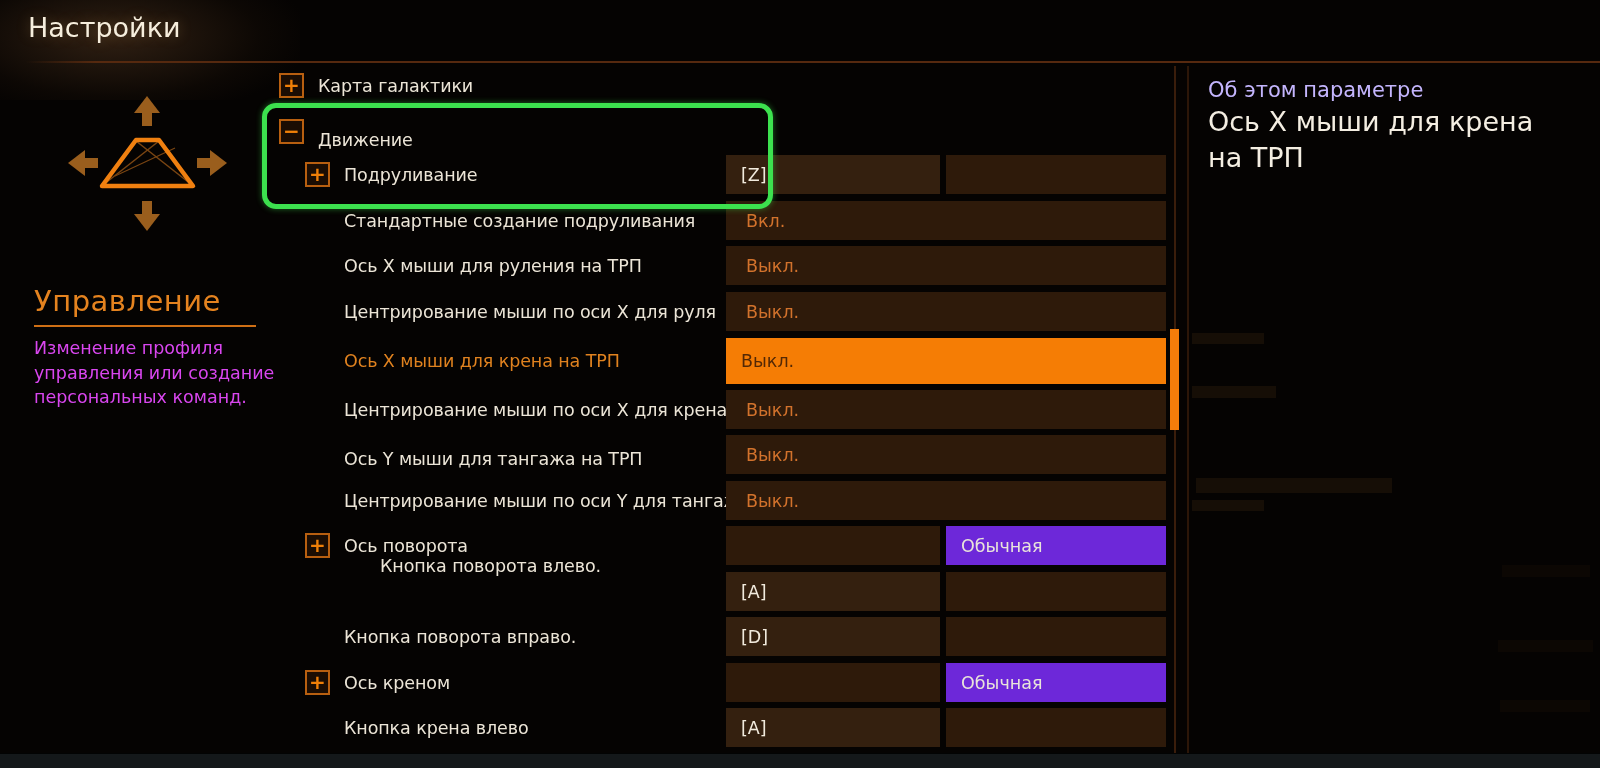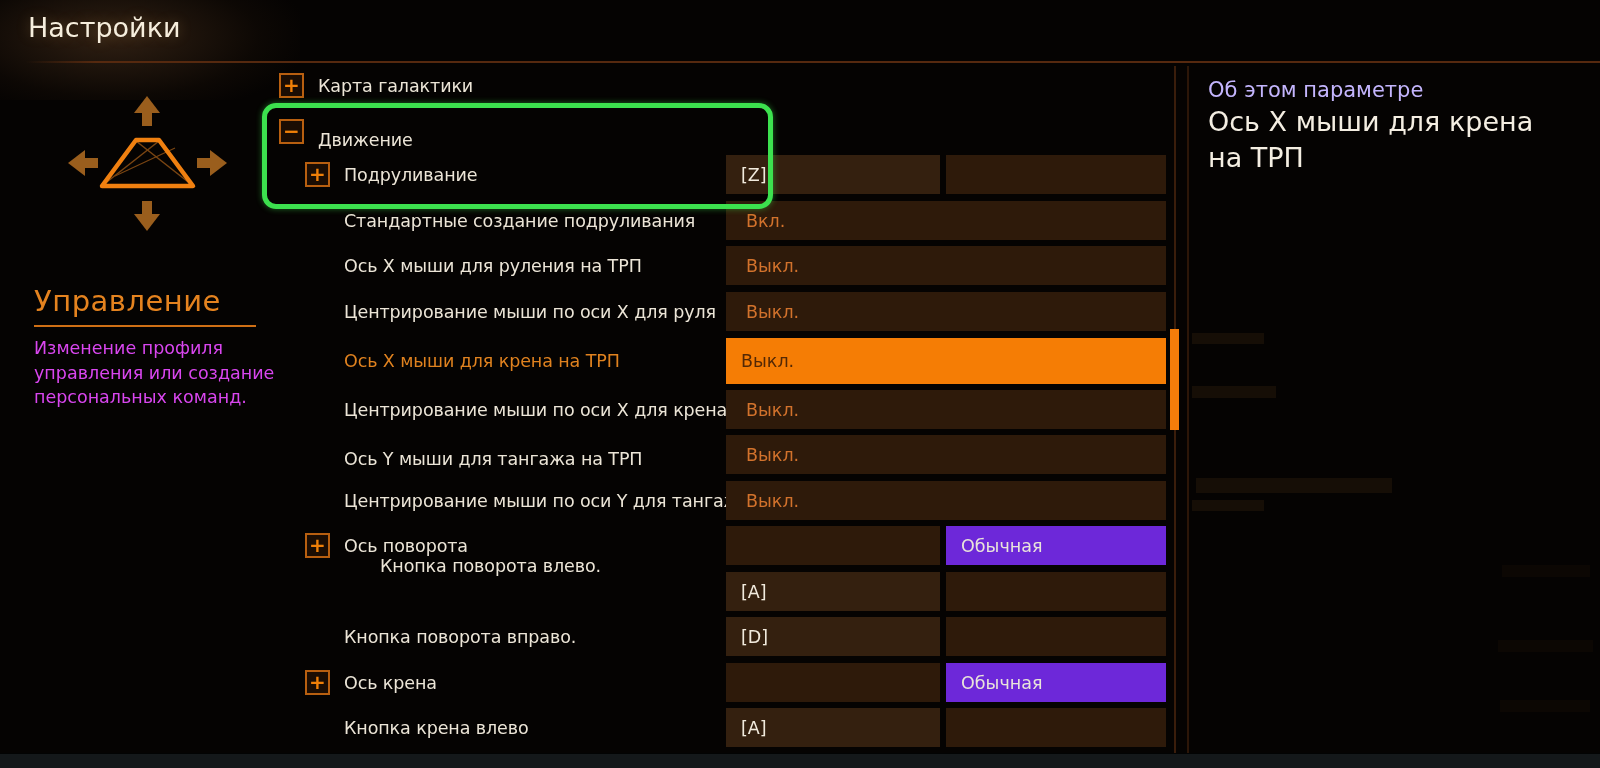--- a/index.html
+++ b/index.html
@@ -146,21 +146,21 @@
       </div>
       <div class="row-group">
         <div class="row-label" style="left: 344px; top: 636.5px;">Кнопка поворота вправо.</div>
         <div class="cell key" style="left: 726px; top: 617px; width: 214px; height: 39px;">[D]</div>
         <div class="cell " style="left: 946px; top: 617px; width: 220px; height: 39px;"></div>
       </div>
       <div class="row-group">
         <div class="expander" style="left: 305px; top: 670px;">
           <span>+</span>
         </div>
-        <div class="row-label" style="left: 344px; top: 682.5px;">Ось крена</div>
+        <div class="row-label" style="left: 344px; top: 682.5px;">Ось креном</div>
         <div class="cell " style="left: 726px; top: 663px; width: 214px; height: 39px;"></div>
         <div class="cell grey" style="left: 946px; top: 663px; width: 220px; height: 39px;">Обычная</div>
       </div>
       <div class="row-group">
         <div class="row-label" style="left: 344px; top: 727.5px;">Кнопка крена влево</div>
         <div class="cell key" style="left: 726px; top: 708px; width: 214px; height: 39px;">[A]</div>
         <div class="cell " style="left: 946px; top: 708px; width: 220px; height: 39px;"></div>
       </div>
     </div>
 

